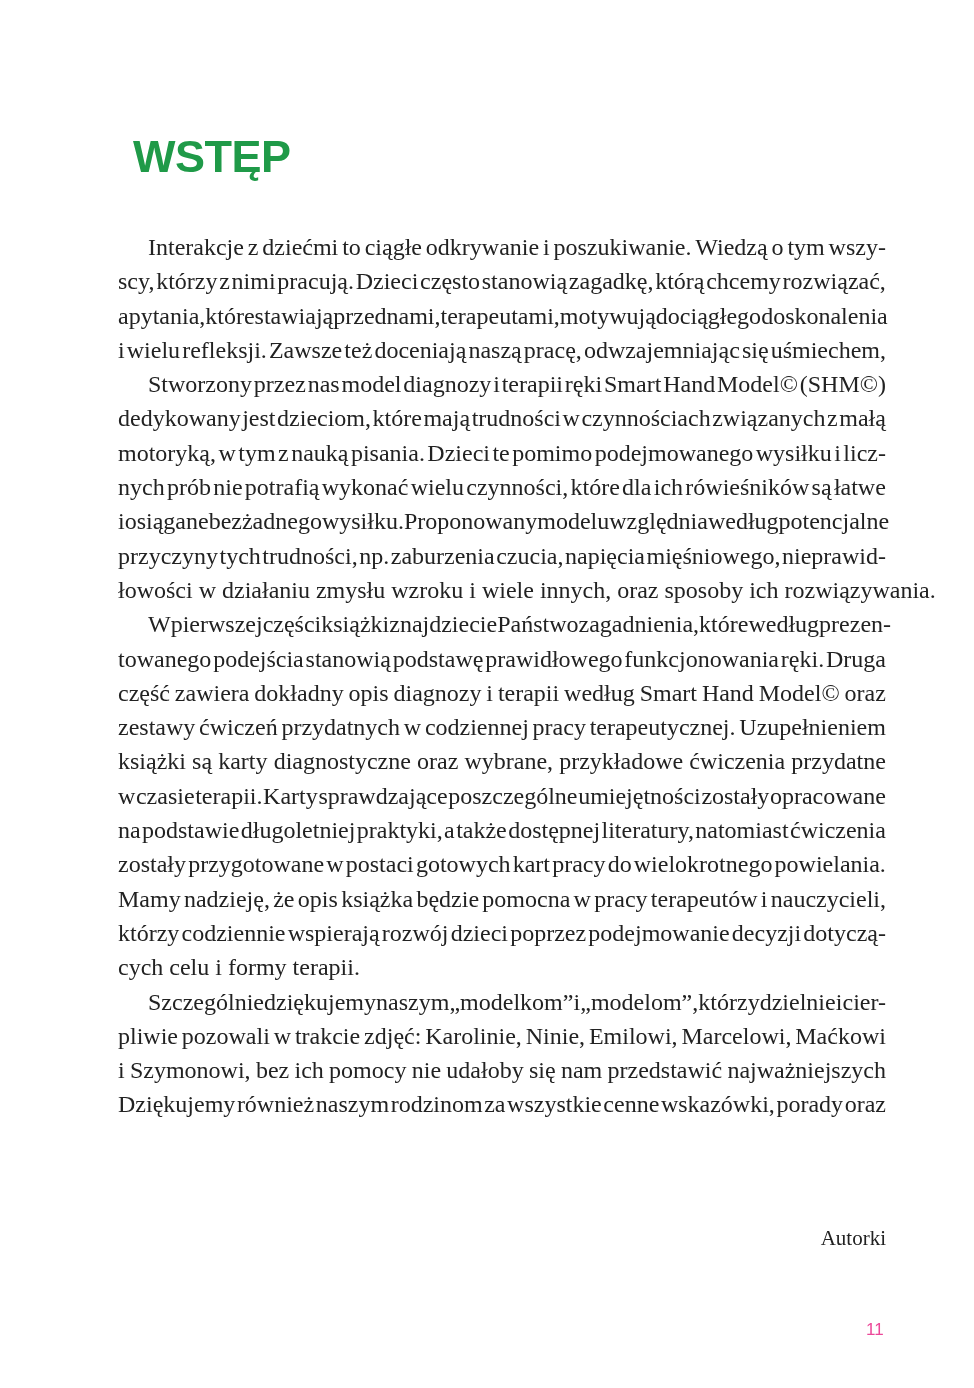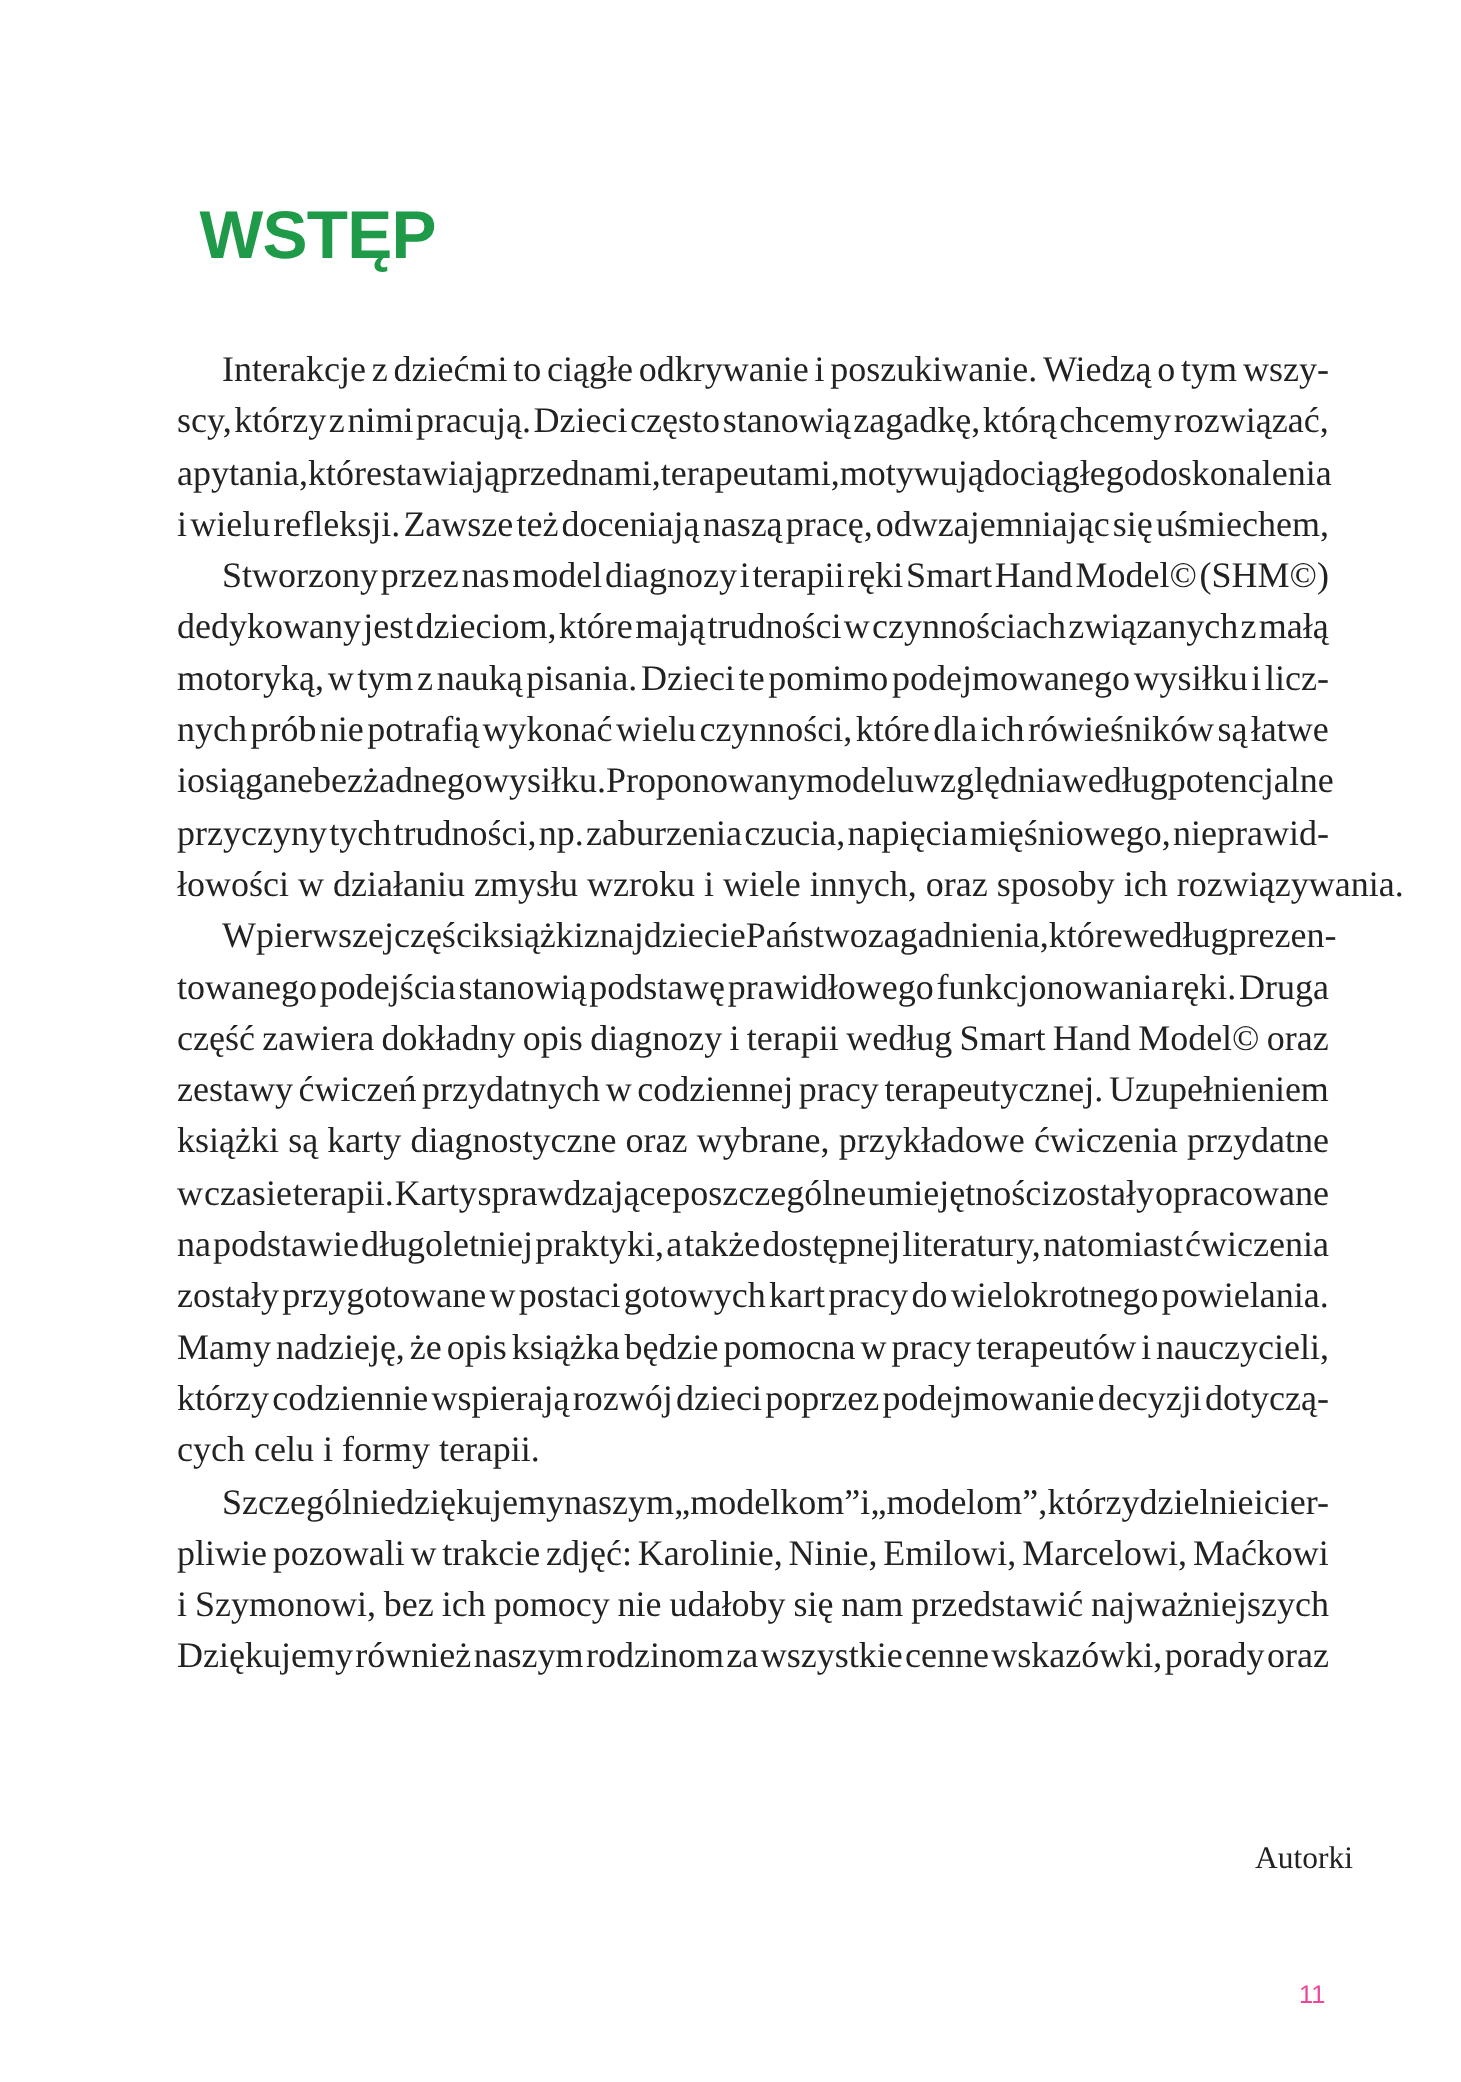--- a/index.html
+++ b/index.html
@@ -19,21 +19,21 @@
   .line {
     height: 34.3px; line-height: 34.3px;
     text-align: justify; text-align-last: justify;
     white-space: nowrap; overflow: visible;
     display: flex; justify-content: space-between;
   }
   .line.last { display: block; text-align-last: left; }
   .line.indent { padding-left: 30px; }
   .line span.w { display: inline-block; }
   .signature {
-    position: absolute; right: 72px; top: 1226px;
+    position: absolute; right: 88px; top: 1226px;
     font-family: "Liberation Serif", serif; font-size: 21px; color: #222222;
   }
   .page-number {
     position: absolute; left: 866px; top: 1320px;
     font-family: "Liberation Sans", sans-serif; font-size: 17px; color: #ec4899;
   }
 </style>
 </head>
 <body>
 

